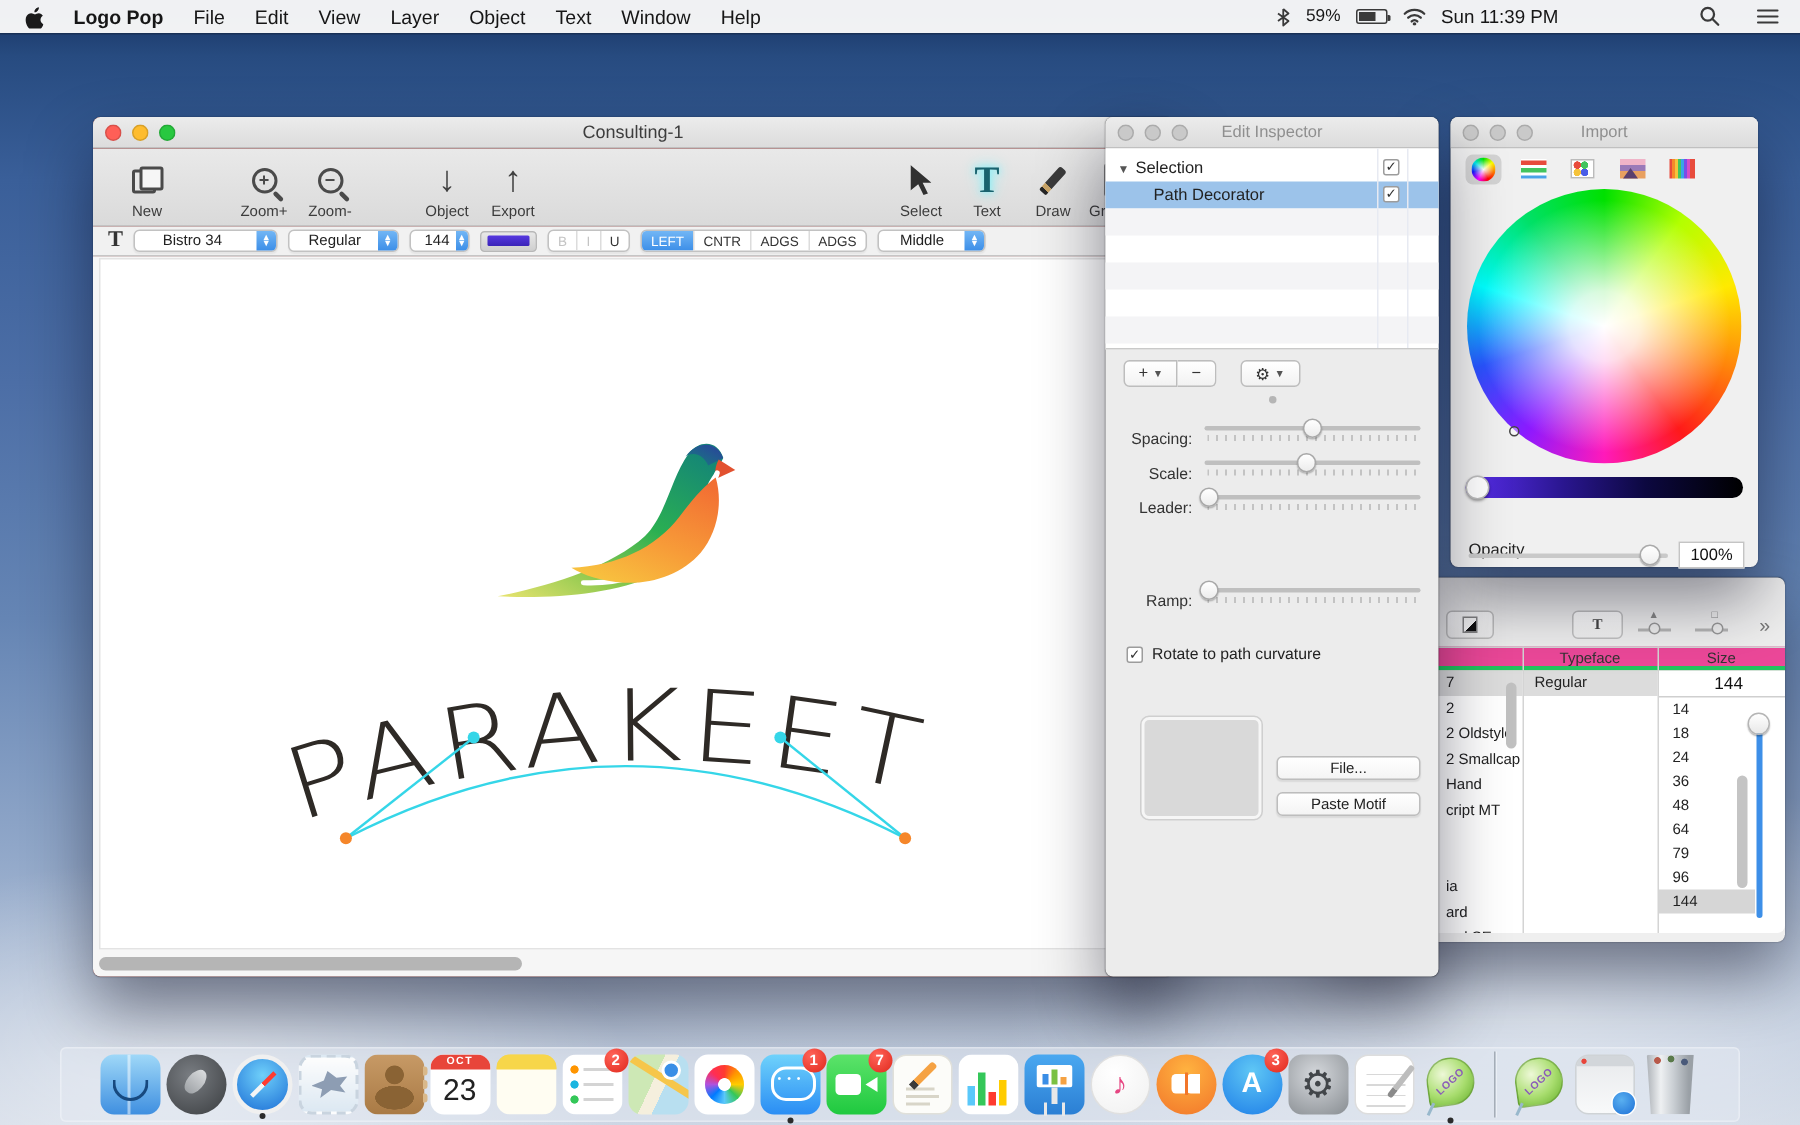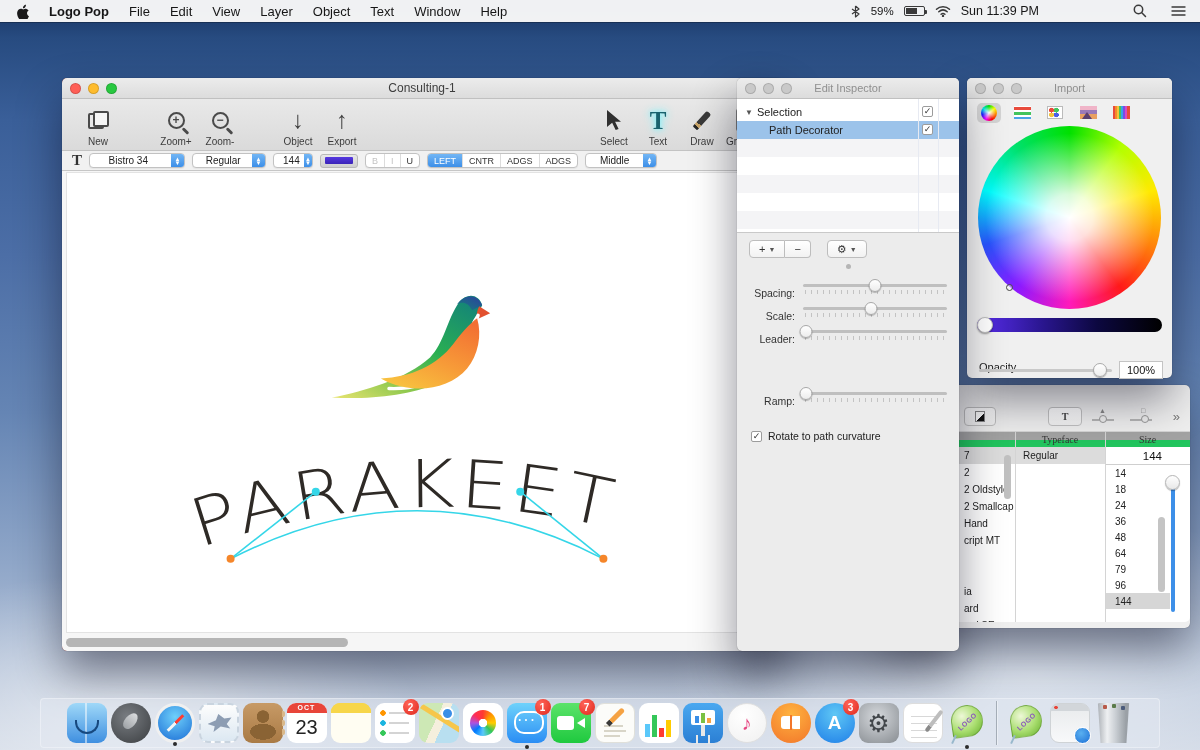--- a/index.html
+++ b/index.html
@@ -141,21 +141,21 @@
   #fonts .titlebar { height:16px; background:linear-gradient(#ececec,#e2e2e2); border-bottom:none; border-radius:5px 5px 0 0; }
   .fbtn { position:absolute; top:22px; height:19px; background:linear-gradient(#fff,#f1f1f1); border:1px solid #c0c0c0; border-radius:4px; display:flex; align-items:center; justify-content:center; gap:2px; font-size:10px; color:#444; }
   .fT{font-family:"Liberation Serif",serif;font-weight:bold}
   .blacksq{width:8px;height:8px;background:#111;display:block}
   .pagetri{width:10px;height:11px;background:linear-gradient(135deg,#fff 55%,#111 55%);border:1px solid #888;display:block}
   .minislider{position:relative;width:22px;height:12px}
   .minislider i{position:absolute;left:0;right:0;top:8px;height:2px;background:#b5b5b5;display:block}
   .minislider u{position:absolute;top:4px;width:8px;height:8px;border-radius:50%;background:#eee;border:1px solid #999;display:block;text-decoration:none}
   .minislider .glyph{position:absolute;top:-4px;font-size:7px;color:#888;line-height:1}
   .f-chev{position:absolute;top:24px;right:10px;font-size:13px;color:#777}
-  .f-head { position:absolute; top:46px; left:0; right:0; height:16px; background:#a3a3a3; border-top:1px solid #d4d4d4; border-bottom:7px solid #22c55e; font-size:10px; color:#333;font-family:Liberation Serif, serif; }
+  .f-head { position:absolute; top:46px; left:0; right:0; height:16px; background:#ec4899; border-top:1px solid #d4d4d4; border-bottom:3px solid #22c55e; font-size:10px; color:#333; }
   .f-head span { position:absolute; top:2px; text-align:center; }
   .f-body { position:absolute; top:62px; bottom:6px; left:0; right:0; background:#fff; border-radius:0 0 5px 5px; overflow:hidden; }
   .fcol-div { position:absolute; top:46px; bottom:6px; width:1px; background:#d4d4d4; z-index:2; }
   .fam-list { position:absolute; left:0; top:0; bottom:0; width:135px; }
   .fam-row { height:17px; font-size:10px; color:#222; padding-left:84px; display:flex; align-items:center; white-space:nowrap; }
   .fam-row.sel { background:#dcdcdc; }
   .fam-scroll { position:absolute; left:124px; top:8px; width:7px; height:44px; background:#c0c0c0; border-radius:4px; z-index:3; }
   .type-col { position:absolute; left:136px; top:0; bottom:0; width:89px; }
   .type-row { height:17px; font-size:10px; color:#222; padding-left:7px; display:flex; align-items:center; background:#dcdcdc; }
   .size-col { position:absolute; left:226px; top:0; bottom:0; right:0; }
@@ -579,20 +579,27 @@
           <span class="bar"></span>
           <span class="ticks"></span>
           <span class="thumb" style="left:2%"></span>
         </span>
       </div>
     </div>
   <div class="rotrow">
     <span class="cb">✓</span>
     <span>Rotate to path curvature</span>
   </div>
+  <div class="motif">
+    <div class="well"></div>
+    <div class="col">
+      <span class="pbtn">File...</span>
+      <span class="pbtn">Paste Motif</span>
+    </div>
+  </div>
 </div>
 
 <div class="win" id="colors">
   <div class="titlebar">
     <span class="tl">
         <i class="gr"></i>
         <i class="gr"></i>
         <i class="gr"></i>
       </span>
     <span class="paneltitle">Import</span>

